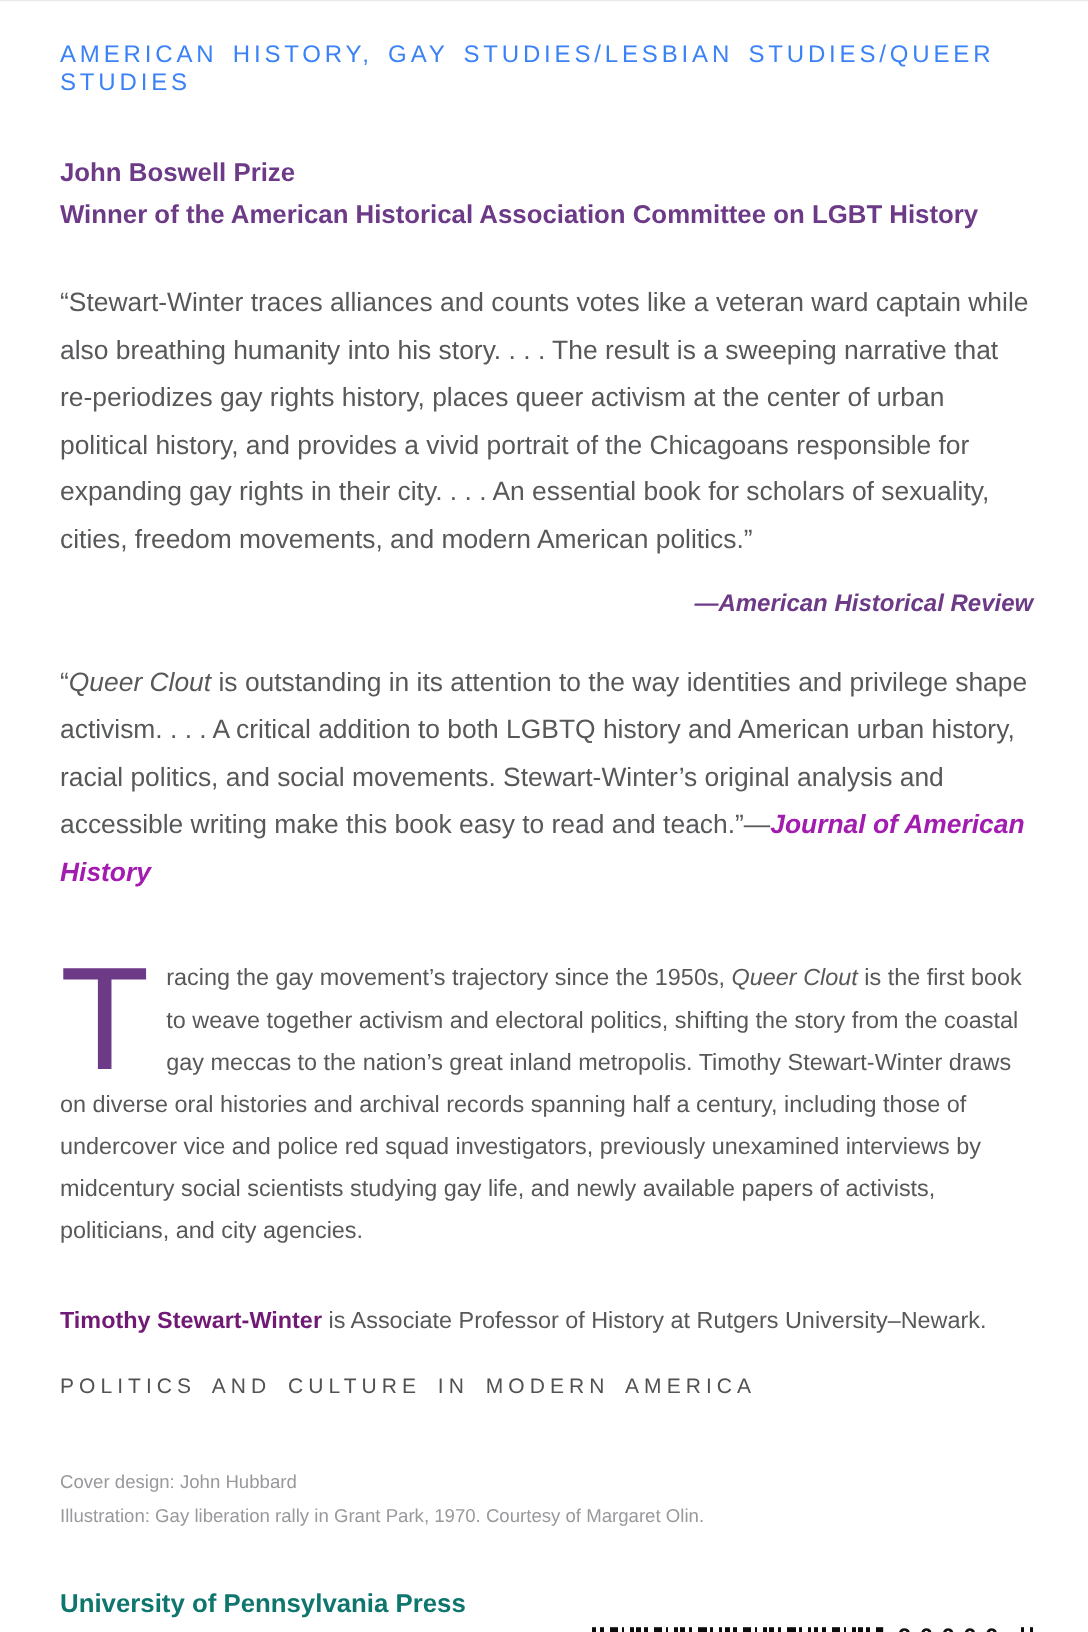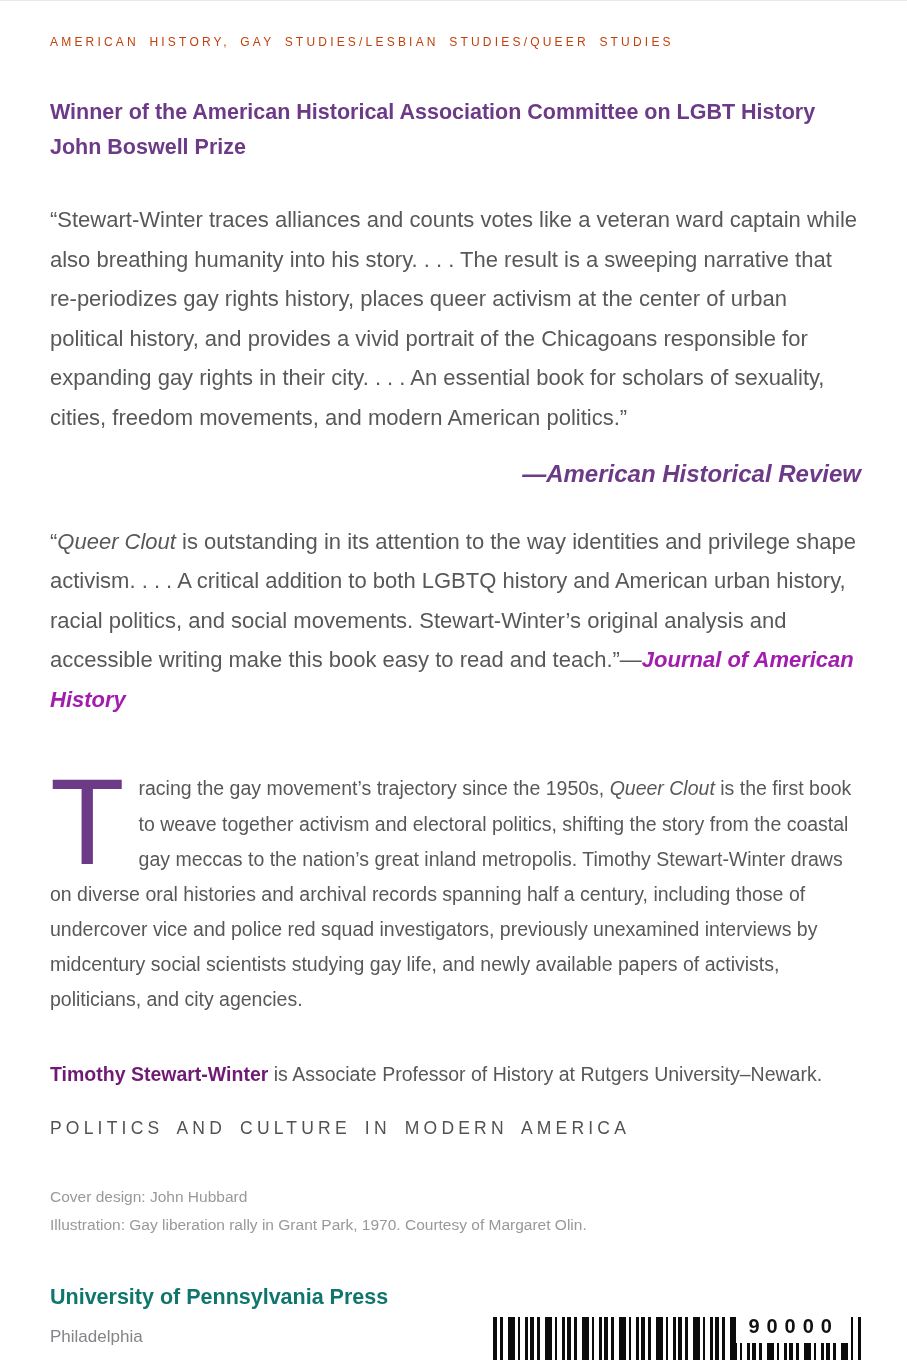--- a/index.html
+++ b/index.html
@@ -10,23 +10,23 @@
     background: #ffffff;
     font-family: "Liberation Sans", sans-serif;
     color: #58595b;
     position: relative;
     overflow: hidden;
     border-top: 1px solid #e9e9e9;
   }
   .page { padding: 34px 44px 0 50px; }
 
   .category {
-    font-size: 12px;
+    font-size: 20px;
     letter-spacing: 3.2px;
-    color: #c2410c;
+    color: #3b82f6;
     word-spacing: 4px;
   }
 
   .award {
     margin-top: 46px;
     color: #6d3a87;
     font-weight: bold;
     font-size: 21.5px;
     line-height: 1.65;
   }
@@ -39,21 +39,21 @@
     max-width: 818px;
   }
   .quote i.book-title { font-style: italic; }
 
   .attribution-right {
     max-width: 818px;
     text-align: right;
     color: #6d3a87;
     font-weight: bold;
     font-style: italic;
-    font-size: 24px;
+    font-size: 20px;
     margin-top: 5px;
     padding-right: 2px;
   }
   .attribution-inline {
     color: #a21caf;
     font-weight: bold;
     font-style: italic;
   }
   .attr-dash { color: #57585a; font-style: normal; font-weight: normal; }
 
@@ -90,21 +90,21 @@
   }
   .series-editors {
     margin-top: 13px;
     font-size: 19.5px;
     line-height: 1.6;
     color: #57585a;
     max-width: 772px;
   }
 
   .credits {
-    margin-top: 44px;
+    margin-top: 56px;
     font-size: 15.5px;
     line-height: 1.8;
     color: #98999c;
   }
 
   .publisher-block { margin-top: 46px; }
   .publisher-name {
     font-size: 21.5px;
     font-weight: bold;
     color: #0f766e;
@@ -155,22 +155,22 @@
   }
 </style>
 </head>
 <body>
 
 <div class="page">
 
   <div class="category">AMERICAN HISTORY, GAY STUDIES/LESBIAN STUDIES/QUEER STUDIES</div>
 
   <div class="award">
+    <div>John Boswell Prize</div>
     <div>Winner of the American Historical Association Committee on LGBT History</div>
-    <div>John Boswell Prize</div>
   </div>
 
   <p class="quote">
     <span>“Stewart-Winter traces alliances and counts votes like a veteran ward captain while also breathing humanity into his story. . . . The result is a sweeping narrative that re-periodizes gay rights history, places queer activism at the center of urban political history, and provides a vivid portrait of the Chicagoans responsible for expanding gay rights in their city. . . . An essential book for scholars of sexuality, cities, freedom movements, and modern American politics.”</span>
   </p>
   <div class="attribution-right">—American Historical Review</div>
 
   <p class="quote">
     <span>“</span><i class="book-title">Queer Clout</i><span> is outstanding in its attention to the way identities and privilege shape activism. . . . A critical addition to both LGBTQ history and American urban history, racial politics, and social movements. Stewart-Winter’s original analysis and accessible writing make this book easy to read and teach.”</span><span class="attr-dash">—</span><span class="attribution-inline">Journal of American History</span>
   </p>

